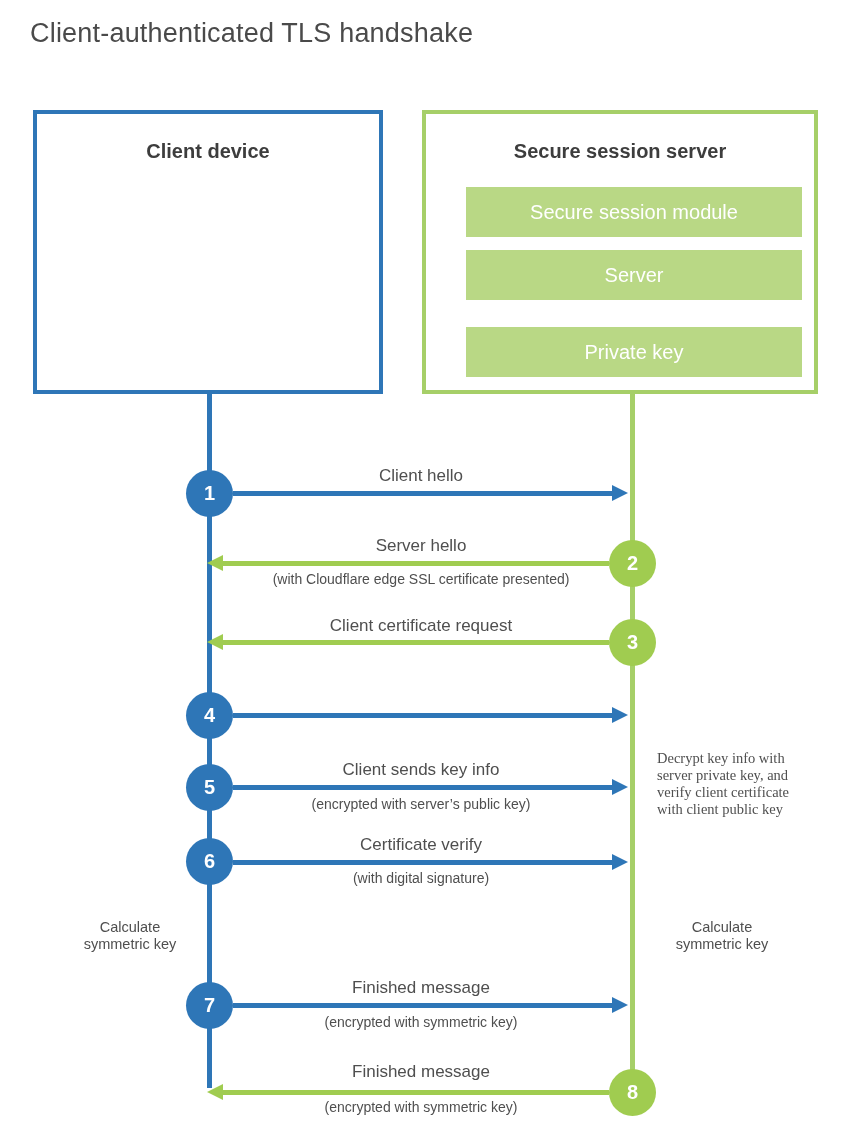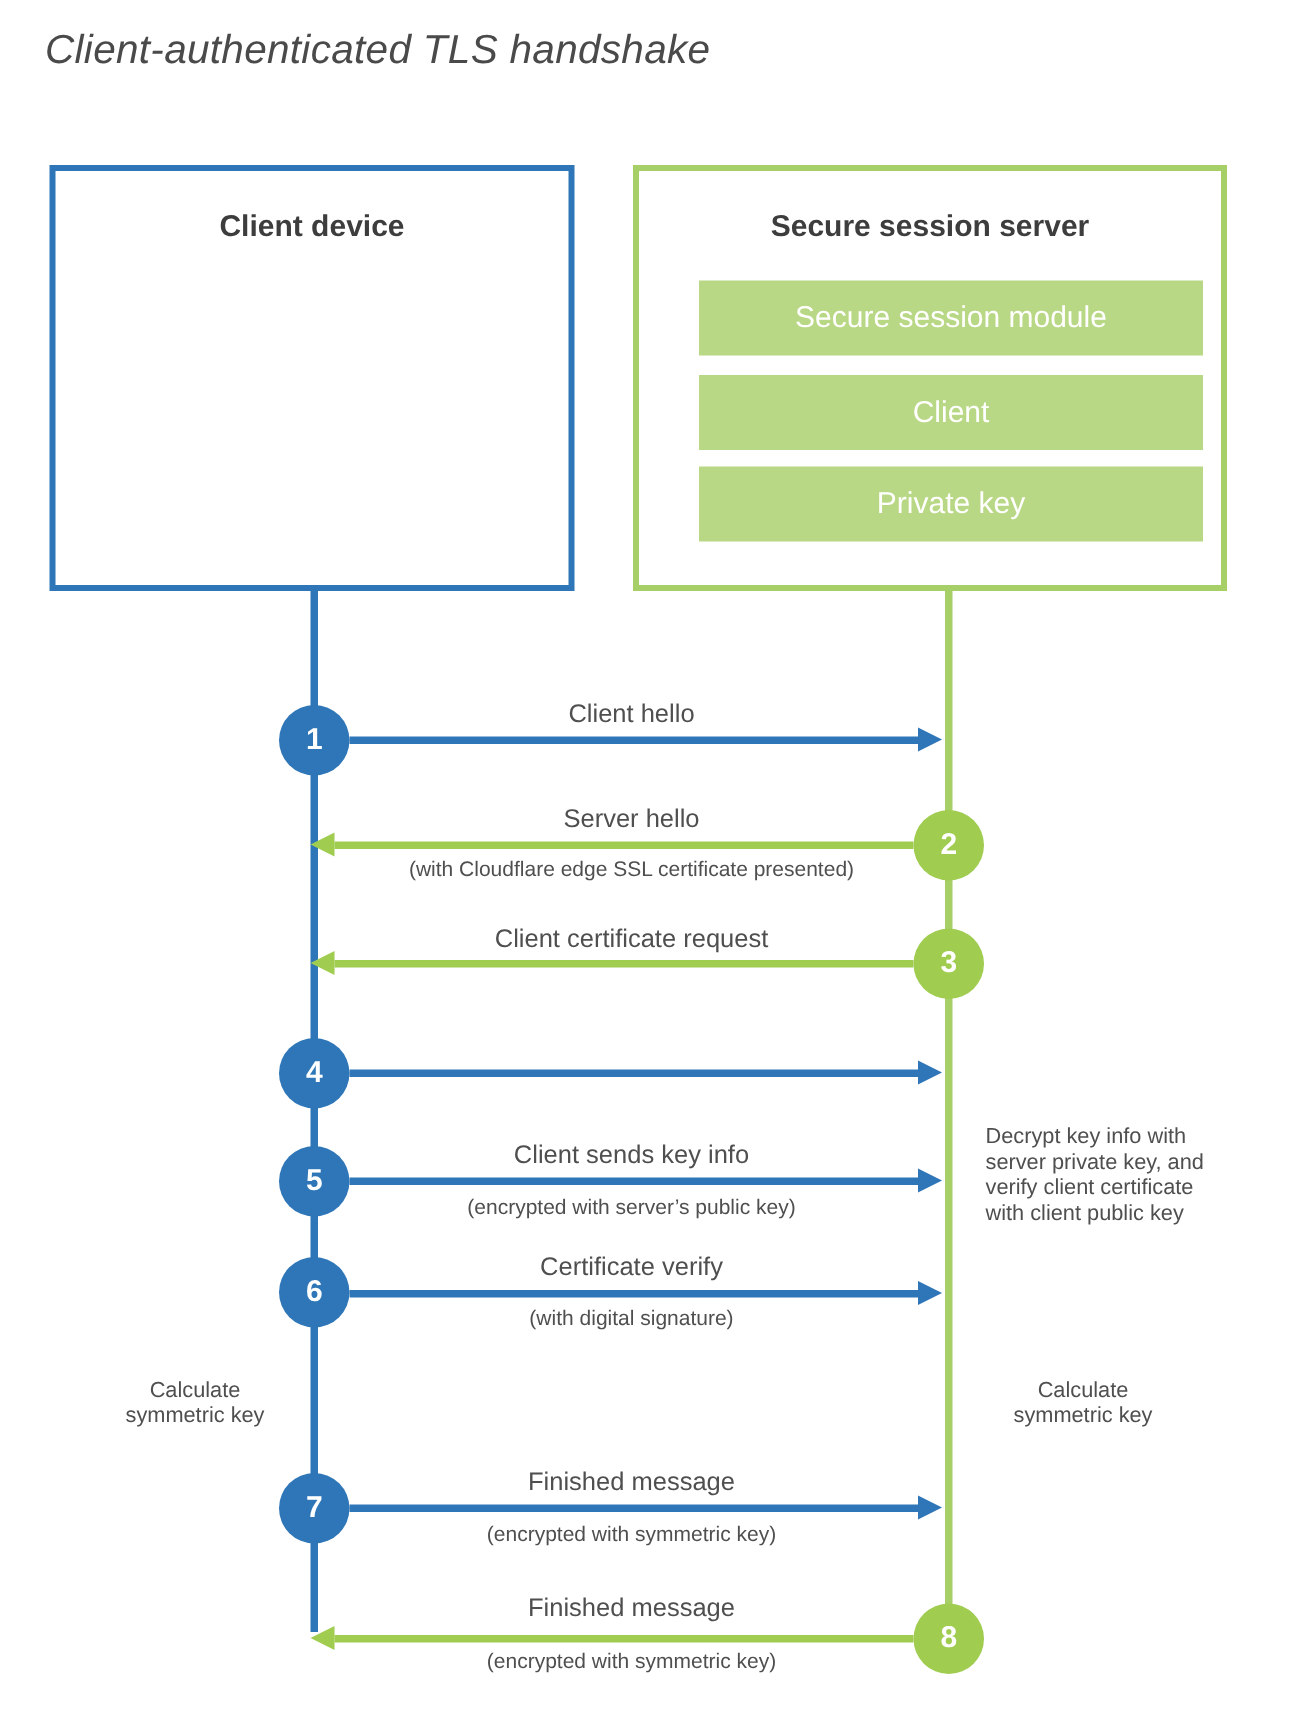--- a/index.html
+++ b/index.html
@@ -3,21 +3,21 @@
 <meta charset="utf-8">
 <style>
   html,body{margin:0;padding:0;background:#fff;}
   #canvas{
     position:relative;width:865px;height:1146px;background:#ffffff;
     font-family:"Liberation Sans",sans-serif;overflow:hidden;
   }
   .abs{position:absolute;}
   
   .page-title{
-    left:30px;top:18px;font-size:27px;font-weight:300;color:#4a4a4a;letter-spacing:.2px;font-style:italic;
+    left:30px;top:18px;font-size:27px;font-weight:300;color:#4a4a4a;letter-spacing:.2px;
   }
   
   .actor-box{box-sizing:border-box;background:#fff;}
   .client-box{left:33px;top:110px;width:350px;height:284px;border:4px solid var(--blue,#2e76b7);}
   .server-box{left:422px;top:110px;width:396px;height:284px;border:4px solid var(--green-border,#a6cf68);}
   .actor-title{
     position:absolute;left:0;top:26px;width:100%;text-align:center;
     font-size:20px;font-weight:bold;color:var(--text-dark,#3d3d3d);
   }
   .client-app{
@@ -70,23 +70,23 @@
   <div class="abs actor-box client-box">
     <div class="actor-title">Client device</div>
   </div>
 
   <div class="abs actor-box server-box">
     <div class="actor-title">Secure session server</div>
     <div class="module-bar" style="top:73px;">
       <span>Secure session module</span>
     </div>
     <div class="module-bar" style="top:136px;">
-      <span>Client</span>
+      <span>Server</span>
     </div>
-    <div class="module-bar" style="top:197px;text-align:right;">
+    <div class="module-bar" style="top:213px;text-align:right;">
       <span>Private key</span>
     </div>
   </div>
 
   <div class="abs lifeline blue" style="left:207px;top:394px;height:694px;"></div>
   <div class="abs lifeline green" style="left:630px;top:394px;height:677px;"></div>
 
   <div class="abs msg" style="top:466px;">Client hello</div>
   <div class="abs arrow blue right" style="left:233px;top:485px;width:395px;">
     <div class="stem"></div>
@@ -116,21 +116,21 @@
   <div class="abs circle blue" style="left:186px;top:692px;">4</div>
 
   <div class="abs msg" style="top:760px;">Client sends key info</div>
   <div class="abs arrow blue right" style="left:233px;top:779px;width:395px;">
     <div class="stem"></div>
     <div class="head"></div>
   </div>
   <div class="abs sub" style="top:796px;">(encrypted with server’s public key)</div>
   <div class="abs circle blue" style="left:186px;top:764px;">5</div>
 
-  <div class="abs side-note" style="left:657px;top:750px;width:185px;text-align:left;">Decrypt key info with
+  <div class="abs side-note" style="left:657px;top:750px;width:185px;text-align:left;font-family:Liberation Serif, serif;">Decrypt key info with
 server private key, and
 verify client certificate
 with client public key</div>
 
   <div class="abs msg" style="top:835px;">Certificate verify</div>
   <div class="abs arrow blue right" style="left:233px;top:854px;width:395px;">
     <div class="stem"></div>
     <div class="head"></div>
   </div>
   <div class="abs sub" style="top:870px;">(with digital signature)</div>

